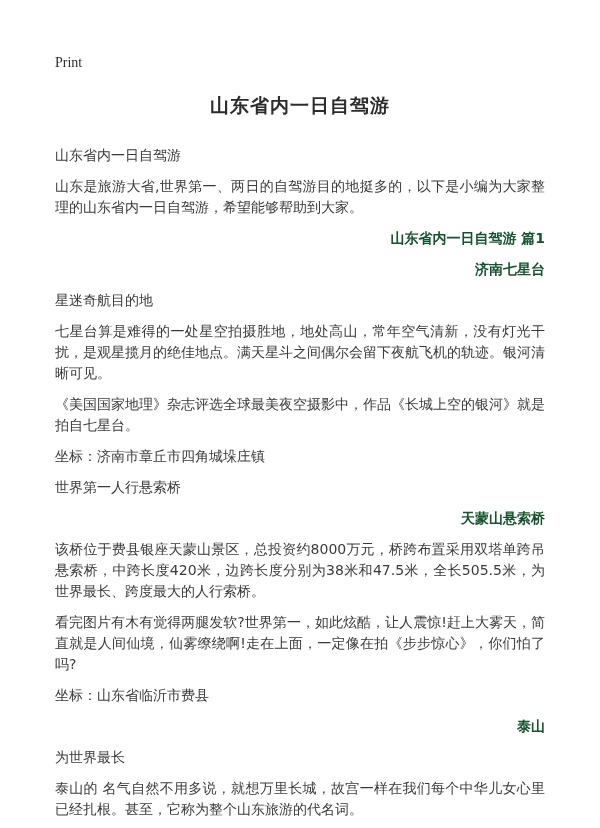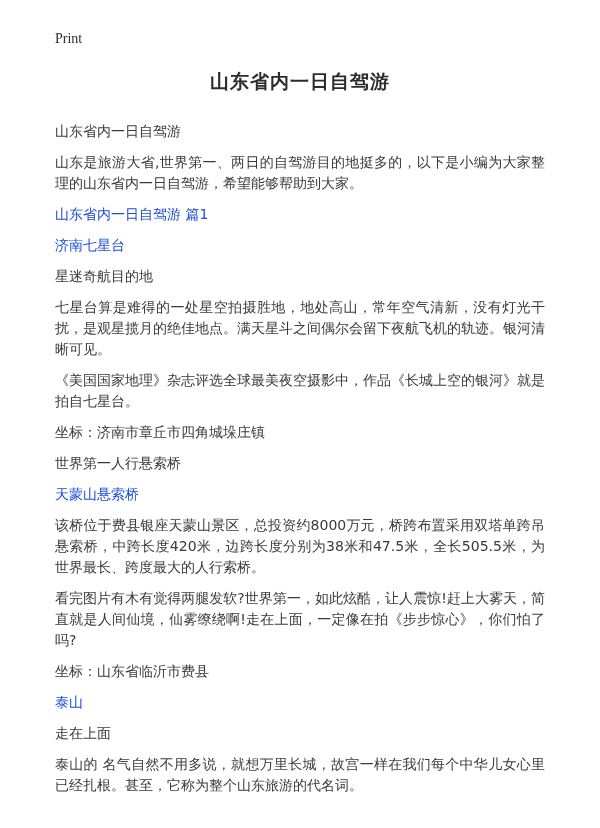--- a/index.html
+++ b/index.html
@@ -11,21 +11,21 @@
     width: 600px;
     height: 828px;
     overflow: hidden;
     font-family: "DejaVu Sans", "Liberation Sans", sans-serif;
     color: #3a3a3a;
   }
   .page {
     box-sizing: border-box;
     width: 600px;
     height: 828px;
-    padding: 28px 55px 20px 55px;
+    padding: 52px 55px 20px 55px;
     background: #ffffff;
   }
   .print-link {
     font-family: "Liberation Serif", "DejaVu Serif", serif;
     font-size: 14px;
     color: #2f2f2f;
     margin: 0 0 22px 0;
     display: inline-block;
     cursor: pointer;
     text-decoration: none;
@@ -39,23 +39,23 @@
     letter-spacing: 1px;
   }
   .block {
     font-size: 14px;
     line-height: 21px;
     margin: 0 0 10px 0;
     text-align: justify;
     word-break: break-all;
   }
   .block.heading {
-    font-weight: normal;
-    color: #1d4ed8;
-    text-align: left;
+    font-weight: bold;
+    color: #14532d;
+    text-align: right;
   }
 </style>
 </head>
 <body>
 
 <div class="page">
 
   <a class="print-link">Print</a>
 
   <h1 class="doc-title">山东省内一日自驾游</h1>
@@ -67,16 +67,16 @@
   <p class="block">星迷奇航目的地</p>
   <p class="block">七星台算是难得的一处星空拍摄胜地，地处高山，常年空气清新，没有灯光干扰，是观星揽月的绝佳地点。满天星斗之间偶尔会留下夜航飞机的轨迹。银河清晰可见。</p>
   <p class="block">《美国国家地理》杂志评选全球最美夜空摄影中，作品《长城上空的银河》就是拍自七星台。</p>
   <p class="block">坐标：济南市章丘市四角城垛庄镇</p>
   <p class="block">世界第一人行悬索桥</p>
   <p class="block heading">天蒙山悬索桥</p>
   <p class="block">该桥位于费县银座天蒙山景区，总投资约8000万元，桥跨布置采用双塔单跨吊悬索桥，中跨长度420米，边跨长度分别为38米和47.5米，全长505.5米，为世界最长、跨度最大的人行索桥。</p>
   <p class="block">看完图片有木有觉得两腿发软?世界第一，如此炫酷，让人震惊!赶上大雾天，简直就是人间仙境，仙雾缭绕啊!走在上面，一定像在拍《步步惊心》，你们怕了吗?</p>
   <p class="block">坐标：山东省临沂市费县</p>
   <p class="block heading">泰山</p>
-  <p class="block">走在上面</p>
+  <p class="block">为世界最长</p>
   <p class="block">泰山的 名气自然不用多说，就想万里长城，故宫一样在我们每个中华儿女心里已经扎根。甚至，它称为整个山东旅游的代名词。</p>
 
 </div>
 
 </body></html>

